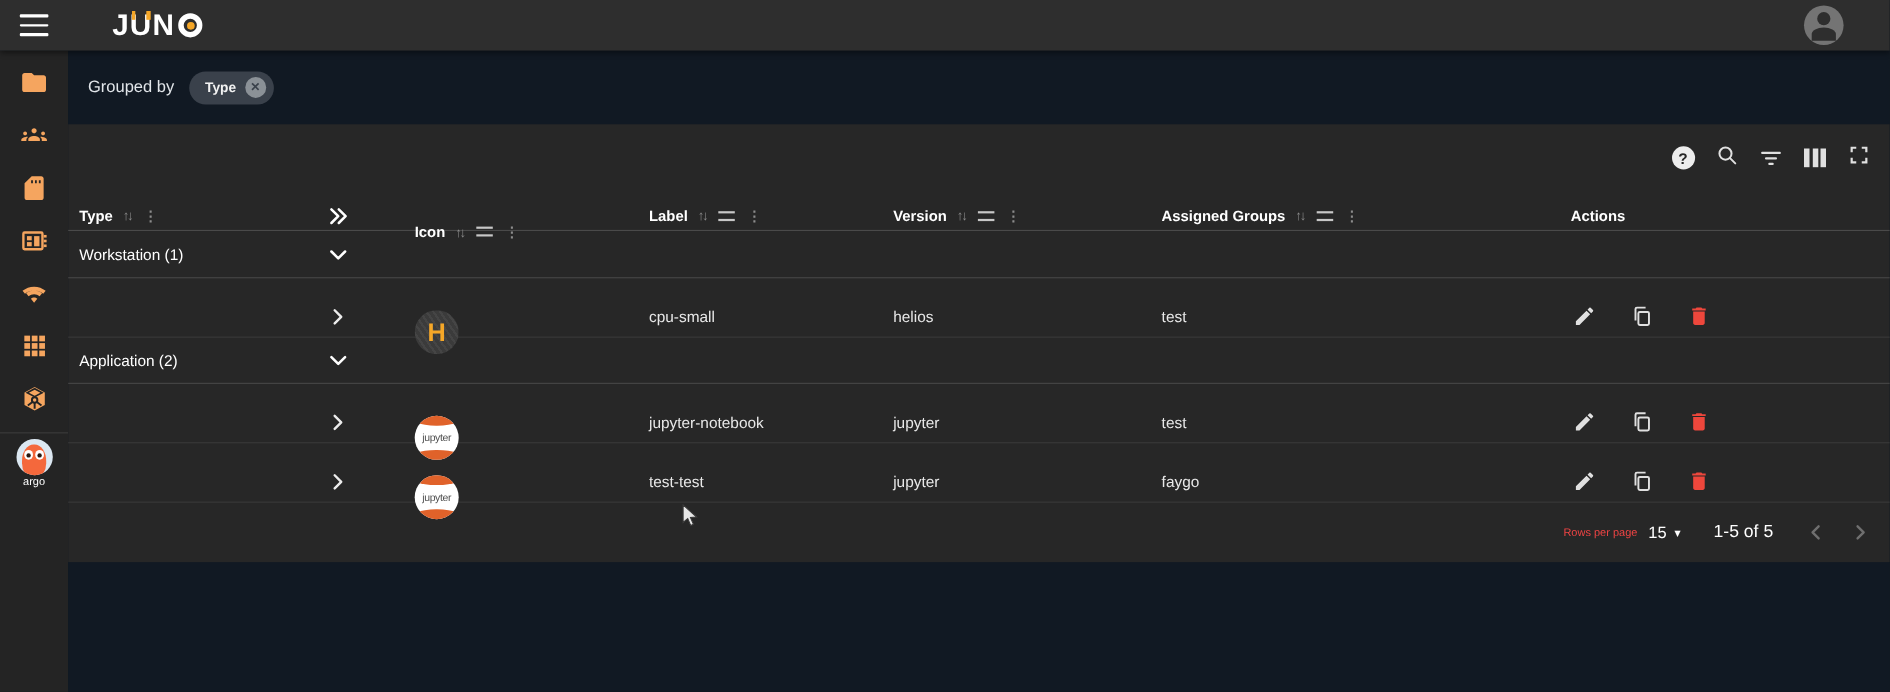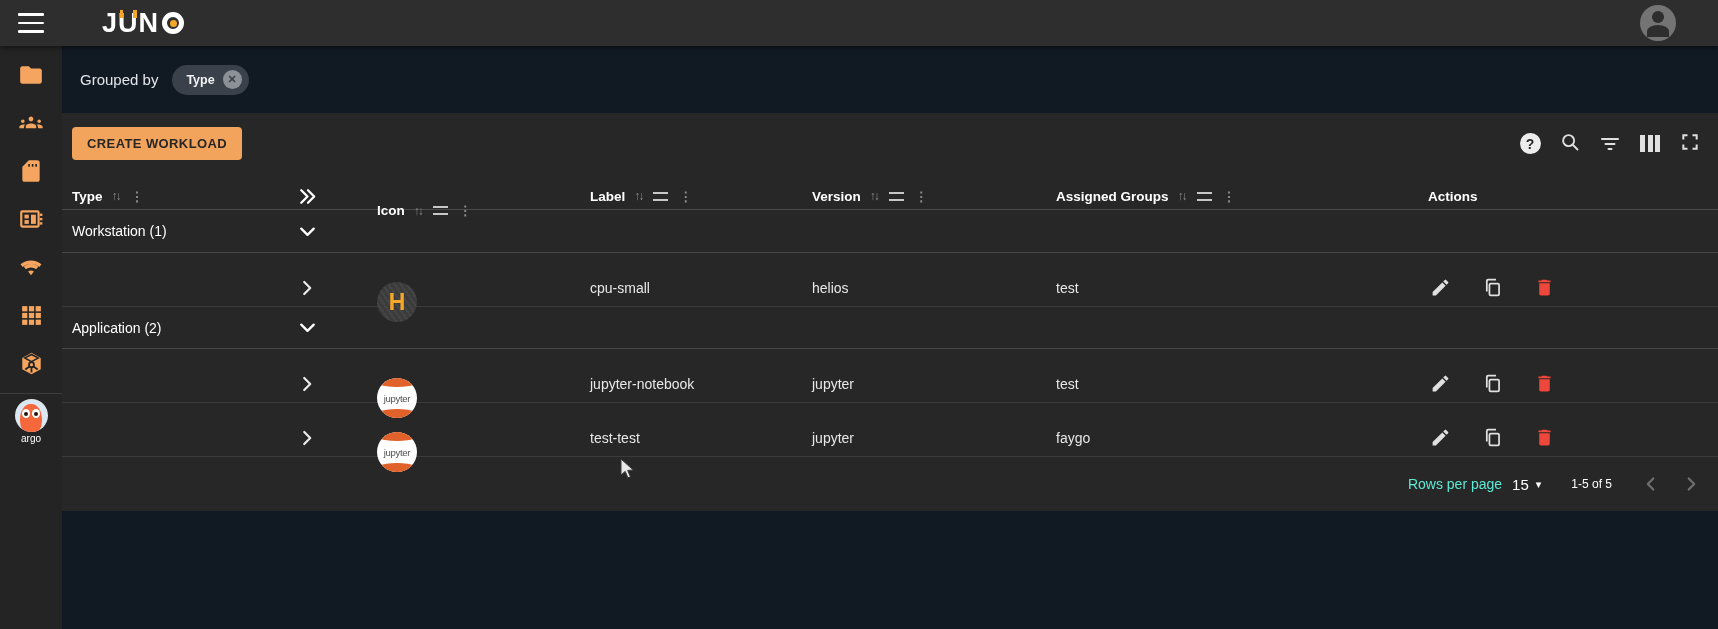--- a/index.html
+++ b/index.html
@@ -76,25 +76,25 @@
   .jup { width:40px; height:40px; border-radius:50%; background:#fff; position:relative; overflow:hidden;
          display:flex; align-items:center; justify-content:center; }
   .jup::before, .jup::after { content:""; position:absolute; left:-18%; width:136%; height:54%; background:#e0622a; border-radius:50%; }
   .jup::before { top:-31%; } .jup::after { bottom:-31%; }
   .jup span { position:relative; z-index:1; font-size:9.5px; color:#4f4f4f; letter-spacing:-.3px; }
 
   .actions-cell { gap:28px; }
   .action-btn { width:24px; height:24px; display:flex; align-items:center; justify-content:center; cursor:pointer; }
 
   .pagination { height:54px; display:flex; align-items:center; justify-content:flex-end; padding-right:14px; gap:0; }
-  .rpp-label { color:#5eead4; font-size:14px; }
+  .rpp-label { color:#ef4444; font-size:10px; }
   .rpp-select { display:flex; align-items:center; margin-left:10px; cursor:pointer; }
   .rpp-value { color:#fff; font-size:15px; }
   .rpp-caret { color:#fff; font-size:11px; margin-left:7px; }
-  .range-label { color:#fff; font-size:12px; margin-left:30px; }
+  .range-label { color:#fff; font-size:16px; margin-left:30px; }
   .page-nav { display:flex; align-items:center; margin-left:26px; gap:14px; }
   .page-btn { width:26px; height:26px; display:flex; align-items:center; justify-content:center; cursor:pointer; }
 
   .cursor { position:absolute; left:620px; top:458px; z-index:20; pointer-events:none; }
 </style>
 </head>
 <body>
 
 <div class="topbar">
   <div class="hamburger">
@@ -197,21 +197,20 @@
     <span class="groupband-label">Grouped by</span>
     <div class="chip">
       <span class="chip-text">Type</span>
       <span class="chip-close">✕</span>
     </div>
   </div>
 
   <div class="panel">
 
     <div class="toolbar">
-      <button class="create-btn">CREATE WORKLOAD</button>
       <div class="tool-icons">
         <div class="tool-btn">
           <span class="help-circle">?</span>
         </div>
         <div class="tool-btn">
           <span>
             <svg width="22" height="22" viewBox="0 0 24 24">
                 <circle cx="10.5" cy="10.5" r="6" fill="none" stroke="#e0e0e0" stroke-width="2"></circle>
                 <path d="M15 15l5.2 5.2" stroke="#e0e0e0" stroke-width="2" stroke-linecap="round"></path>
               </svg>

